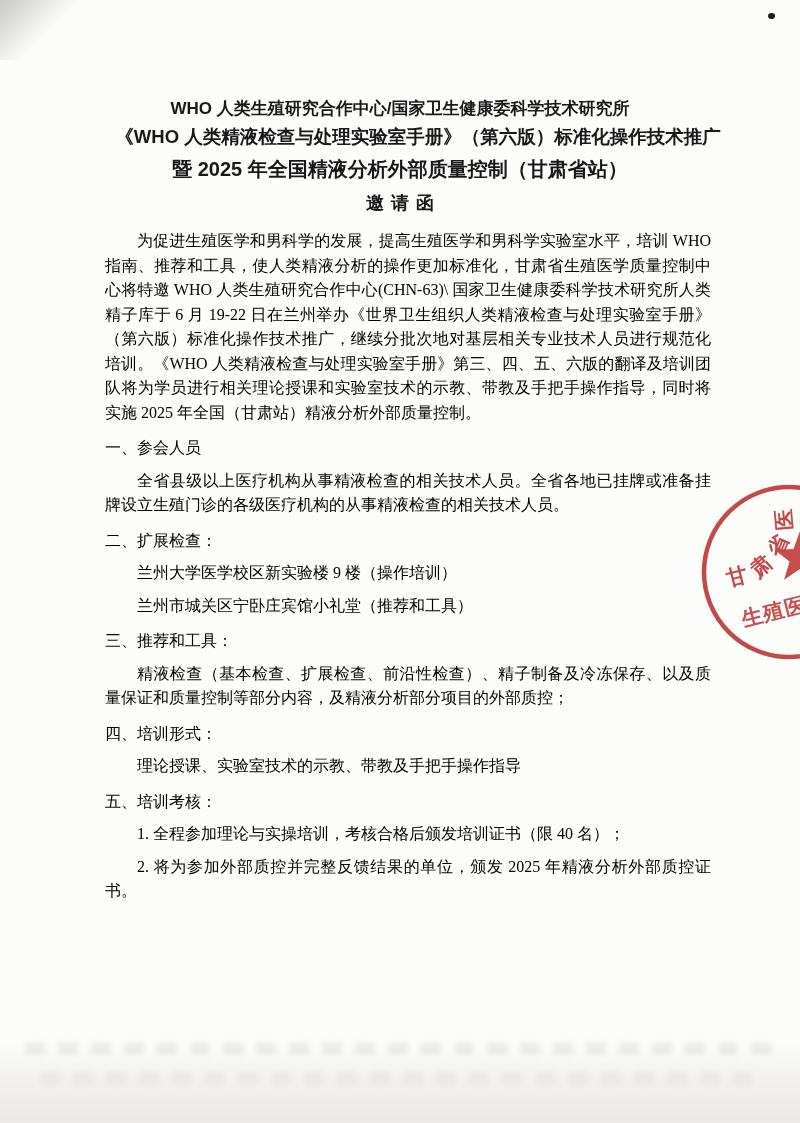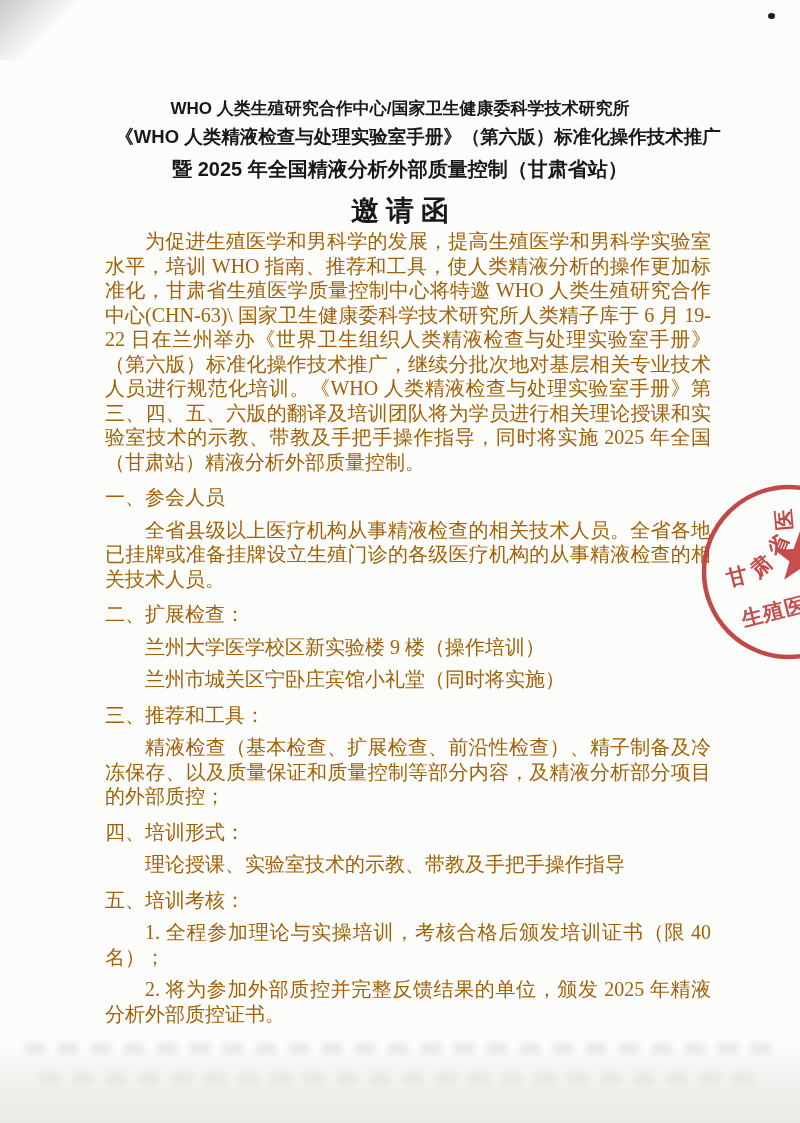--- a/index.html
+++ b/index.html
@@ -35,27 +35,27 @@
   
   .titles {
     position:absolute; left:0; top:0; width:100%;
     padding-top:96px; text-align:center;
     font-family:"Liberation Sans","DejaVu Sans",sans-serif;
     font-weight:bold; color:#181818;
   }
   .t-org   { font-size:17px;   line-height:25px; }
   .t-main  { font-size:18.5px; line-height:32px;margin-left:36px; }
   .t-sub   { font-size:20px;   line-height:32px; }
-  .t-type  { font-size:28px;   line-height:34px; margin-top:9px; letter-spacing:7px; text-indent:7px; }
+  .t-type  { font-size:18px;   line-height:34px; margin-top:1px; letter-spacing:7px; text-indent:7px; }
 
   
   .body-col {
     position:absolute; left:105px; top:229px; width:606px;
-    font-size:20px; line-height:24.5px;
-    text-align:justify; color:#a16207;
+    font-size:16px; line-height:24.5px;
+    text-align:justify; color:#000000;
   }
   .para    { margin:8px 0 0 0; text-indent:2em; }
   .para:first-child { margin-top:0; }
   .heading { margin:11px 0 0 0; }
   .vline   { margin:8px 0 0 0; text-indent:2em; }
 
   
   .seal { position:absolute; left:669px; top:452px; width:240px; height:240px; }
 </style>
 </head>
@@ -77,21 +77,21 @@
   </div>
 
   <div class="body-col">
     <p class="para">为促进生殖医学和男科学的发展，提高生殖医学和男科学实验室水平，培训 WHO 指南、推荐和工具，使人类精液分析的操作更加标准化，甘肃省生殖医学质量控制中心将特邀 WHO 人类生殖研究合作中心(CHN-63)\ 国家卫生健康委科学技术研究所人类精子库于 6 月 19-22 日在兰州举办《世界卫生组织人类精液检查与处理实验室手册》（第六版）标准化操作技术推广，继续分批次地对基层相关专业技术人员进行规范化培训。《WHO 人类精液检查与处理实验室手册》第三、四、五、六版的翻译及培训团队将为学员进行相关理论授课和实验室技术的示教、带教及手把手操作指导，同时将实施 2025 年全国（甘肃站）精液分析外部质量控制。</p>
 
     <p class="heading">一、参会人员</p>
     <p class="para">全省县级以上医疗机构从事精液检查的相关技术人员。全省各地已挂牌或准备挂牌设立生殖门诊的各级医疗机构的从事精液检查的相关技术人员。</p>
 
     <p class="heading">二、扩展检查：</p>
     <p class="vline">兰州大学医学校区新实验楼 9 楼（操作培训）</p>
-    <p class="vline">兰州市城关区宁卧庄宾馆小礼堂（同时将实施）</p>
+    <p class="vline">兰州市城关区宁卧庄宾馆小礼堂（推荐和工具）</p>
 
     <p class="heading">三、推荐和工具：</p>
     <p class="para">精液检查（基本检查、扩展检查、前沿性检查）、精子制备及冷冻保存、以及质量保证和质量控制等部分内容，及精液分析部分项目的外部质控；</p>
 
     <p class="heading">四、培训形式：</p>
     <p class="vline">理论授课、实验室技术的示教、带教及手把手操作指导</p>
 
     <p class="heading">五、培训考核：</p>
     <p class="para">1. 全程参加理论与实操培训，考核合格后颁发培训证书（限 40 名）；</p>
     <p class="para">2. 将为参加外部质控并完整反馈结果的单位，颁发 2025 年精液分析外部质控证书。</p>

